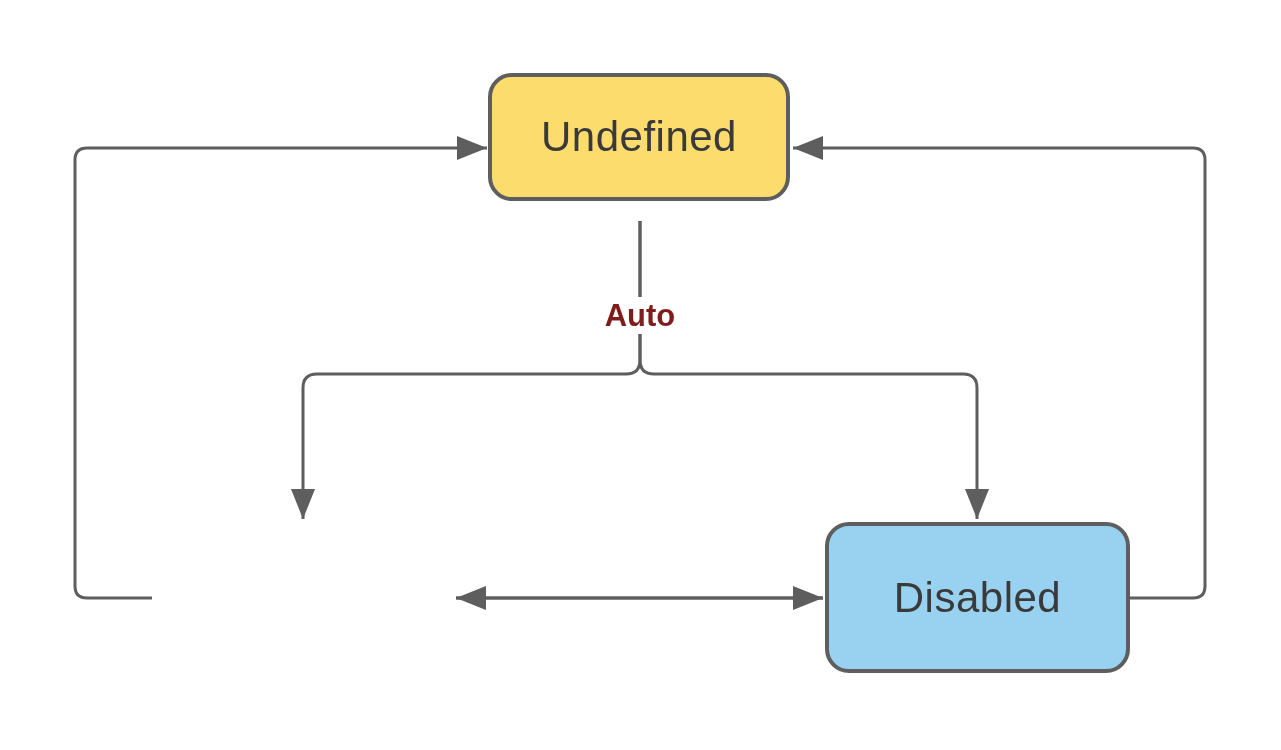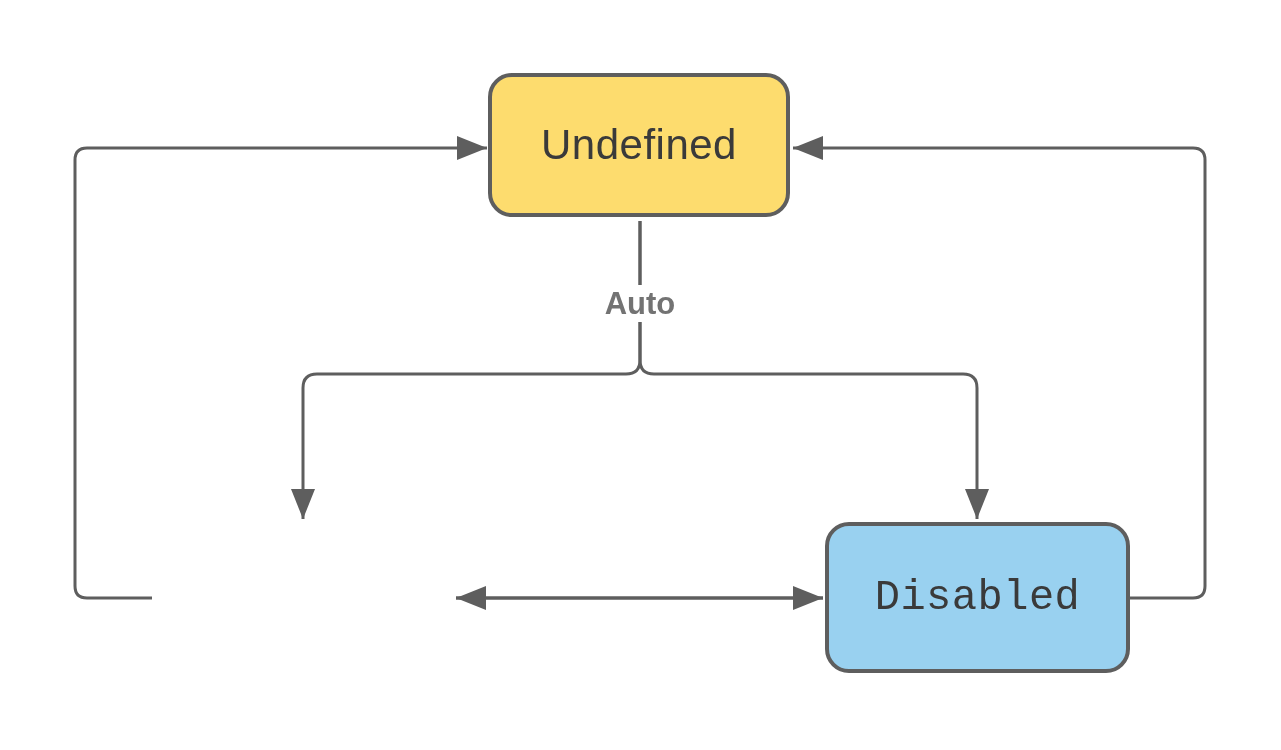--- a/index.html
+++ b/index.html
@@ -32,23 +32,23 @@
     box-sizing: border-box;
     border: 4px solid #5E5E5E;
     border-radius: 24px;
     display: flex;
     align-items: center;
     justify-content: center;
     font-size: 42px;
     color: #3A3A3A;
     letter-spacing: 0.5px;
   }
-  #state-undefined { left: 488px; top: 73px;  width: 302px; height: 144px; background: #FDDC6E; }
+  #state-undefined { left: 488px; top: 73px;  width: 302px; height: 128px; background: #FDDC6E; }
   #state-enabled   { left: 152px; top: 522px; width: 302px; height: 152px; background: #A0D878; }
-  #state-disabled  { left: 825px; top: 522px; width: 305px; height: 151px; background: #99D1F0; font-family: Liberation Mono, monospace; }
+  #state-disabled  { left: 825px; top: 522px; width: 305px; height: 151px; background: #99D1F0; }
   .edge-label {
     position: absolute;
     left: 640px;
     top: 285px;
     transform: translateX(-50%);
     background: #ffffff;
     padding: 3px 9px;
     font-size: 31px;
     font-weight: bold;
     color: #333333;
@@ -82,15 +82,15 @@
 
   <div class="state" id="state-undefined" style="background-color: rgb(253, 220, 110);">
     <span>Undefined</span>
   </div>
 
 
   <div class="state" id="state-disabled" style="background-color: rgb(153, 209, 240);">
     <span>Disabled</span>
   </div>
 
-  <div class="edge-label" style="color: #737373;">Auto</div>
+  <div class="edge-label" style="color: #7f1d1d; margin-top: 12px;">Auto</div>
 
 </div>
 
 </body></html>

